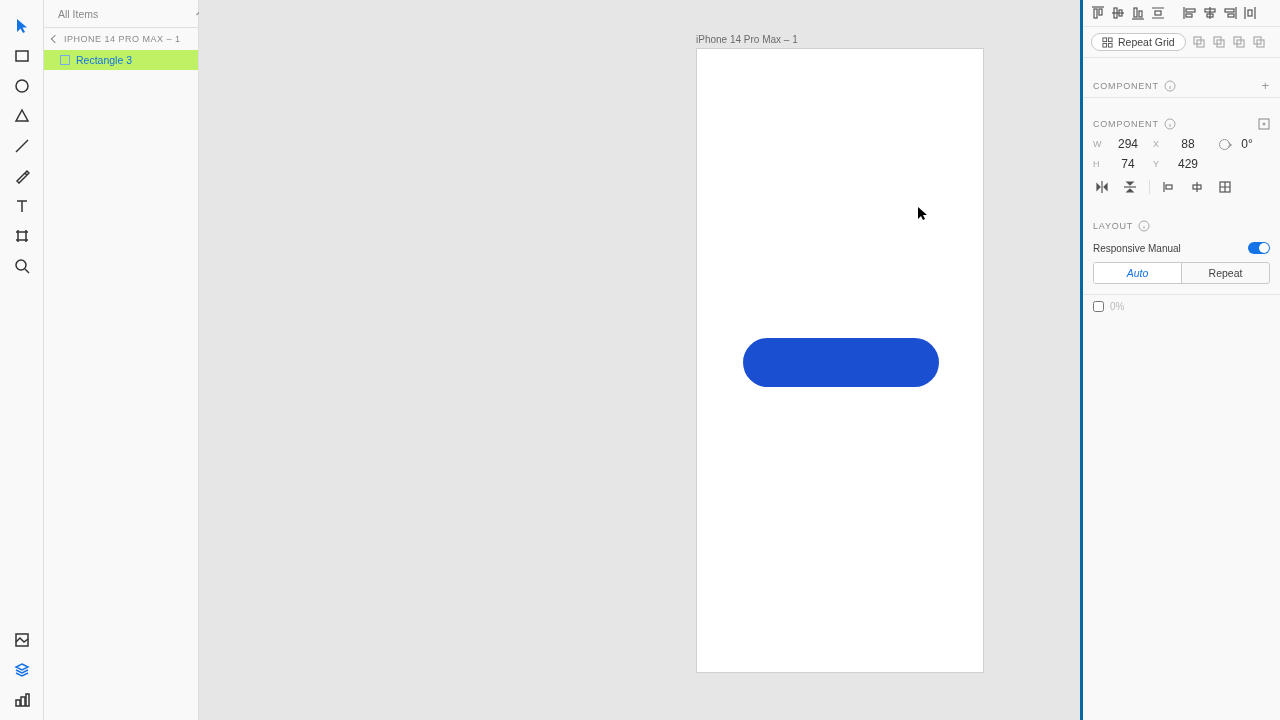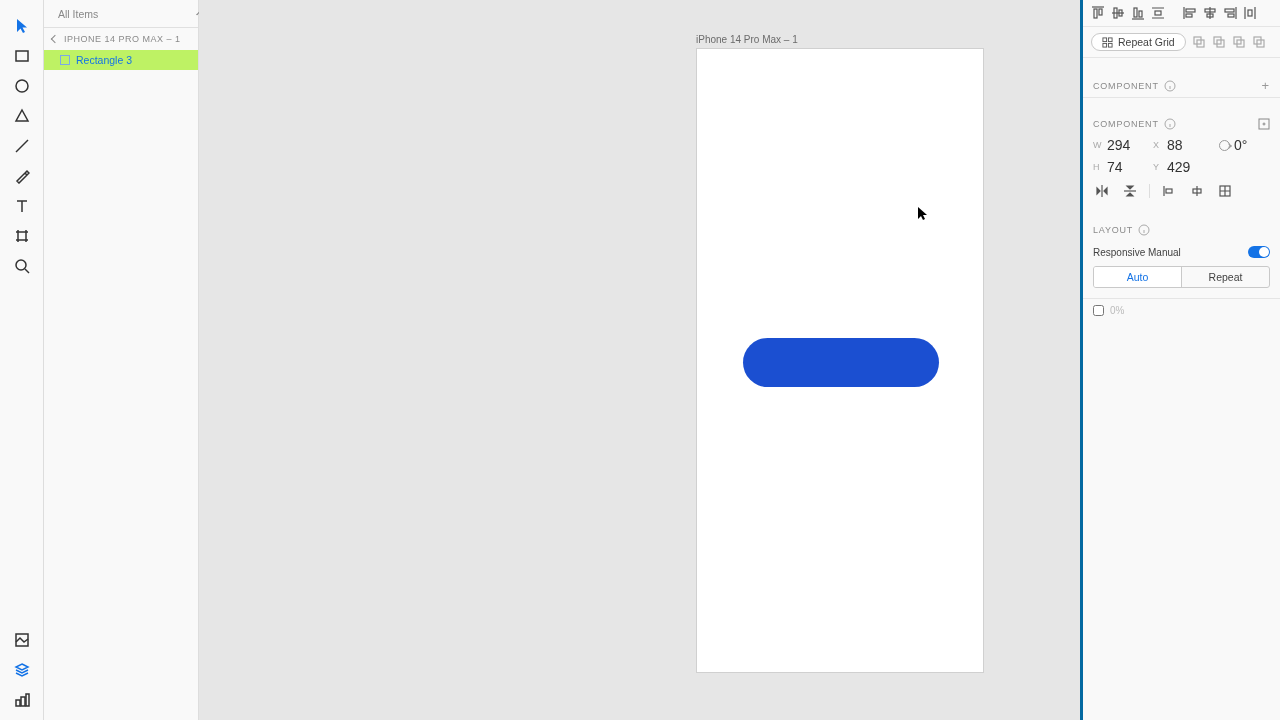--- a/index.html
+++ b/index.html
@@ -43,40 +43,40 @@
 .props .repeat-btn { display: flex; align-items: center; gap: 5px; border: 1px solid #c9c9c9; border-radius: 12px; padding: 2px 10px; font-size: 10.5px; cursor: pointer; background: #fff; }
 .props .mini-icon { width: 14px; height: 14px; color: #aaa; cursor: pointer; display:flex;align-items:center;justify-content:center; }
 .props .mini-icon svg{width:12px;height:12px;stroke:currentColor;fill:none;stroke-width:1.2;}
 
 .props .section-head { display: flex; align-items: center; gap: 5px; padding: 8px 10px 4px; font-size: 9px; letter-spacing: .8px; color: #8a8a8a; margin-top: 12px; }
 .props .section-head .plus { margin-left: auto; font-size: 13px; color: #999; cursor: pointer; }
 .props .section-head .rotate-icon { margin-left:auto; width:12px;height:12px;color:#8a8a8a; }
 
 .props .field-row { display: flex; align-items: center; gap: 4px; padding: 3px 10px; }
 .props .field-row label { width: 10px; font-size: 9px; color: #aaa; }
-.props .field-row input { width: 42px; border: none; outline: none; background: none; font-size: 14px; color: #333; }
+.props .field-row input { width: 42px; border: none; outline: none; background: none; font-size: 12px; color: #333; text-align: center; }
 .props .field-row input.deg { width: 26px; }
 .props .rot-icon { width:11px;height:11px;border:1px solid #999;border-radius:50%;position:relative;margin-left:6px;}
 .props .rot-icon::after{content:"";position:absolute;right:-2px;top:3px;width:3px;height:3px;border-top:1px solid #999;border-right:1px solid #999;transform:rotate(45deg);}
 
 .props .flip-row { display: flex; align-items: center; gap: 10px; padding: 6px 10px; }
 .props .flip-row .flip-btn { width: 18px; height: 14px; display:flex;align-items:center;justify-content:center;cursor:pointer;color:#555;}
 .props .flip-row .sep { width: 1px; height: 14px; background: #ddd; }
 .props .flip-row svg{width:14px;height:14px;stroke:currentColor;fill:none;stroke-width:1.2;}
 
 .props .check-row { display: flex; align-items: center; gap: 6px; padding: 6px 10px 10px; border-bottom: 1px solid #e5e5e5; }
 .props .check-row input[type=checkbox]{width:11px;height:11px;}
 
 .props .resp-row { display:flex;align-items:center;padding:6px 10px; }
 .props .toggle { margin-left:auto; width:22px;height:12px;border-radius:6px;background:#1473e6;position:relative;cursor:pointer;}
 .props .toggle::after{content:"";position:absolute;right:1px;top:1px;width:10px;height:10px;border-radius:50%;background:#fff;}
 
 .props .seg { display:flex;margin:2px 10px 10px;border:1px solid #c9c9c9;border-radius:3px;overflow:hidden;border-bottom:1px solid #c9c9c9;}
 .props .seg div{flex:1;text-align:center;padding:4px 0;font-size:10.5px;cursor:pointer;}
-.props .seg .active{background:#fff;color:#1473e6;}
+.props .seg .active{background:#fff;color:#1473e6;font-style:italic;}
 .props .seg div:first-child{border-right:1px solid #c9c9c9;}
 .props hr{border:none;border-top:1px solid #e5e5e5;}
 
 .props .appearance{border-top:1px solid #e5e5e5;}
 .props .opacity-row{display:flex;align-items:center;gap:6px;padding:6px 10px;color:#bbb;}
 .props .opacity-row input[type=checkbox]{width:11px;height:11px;}
 </style>
 </head>
 <body>
 

